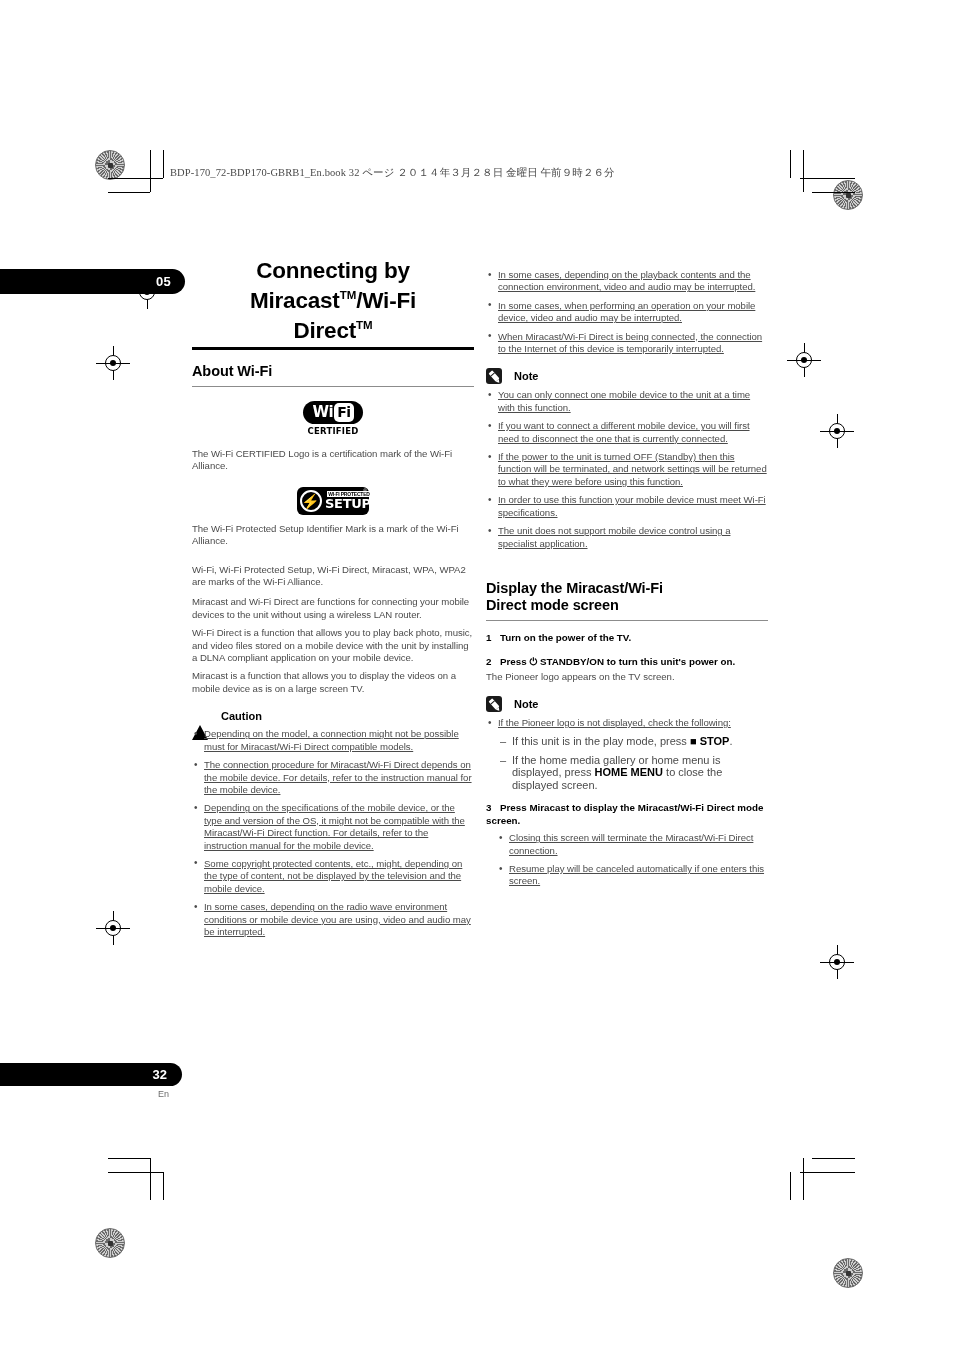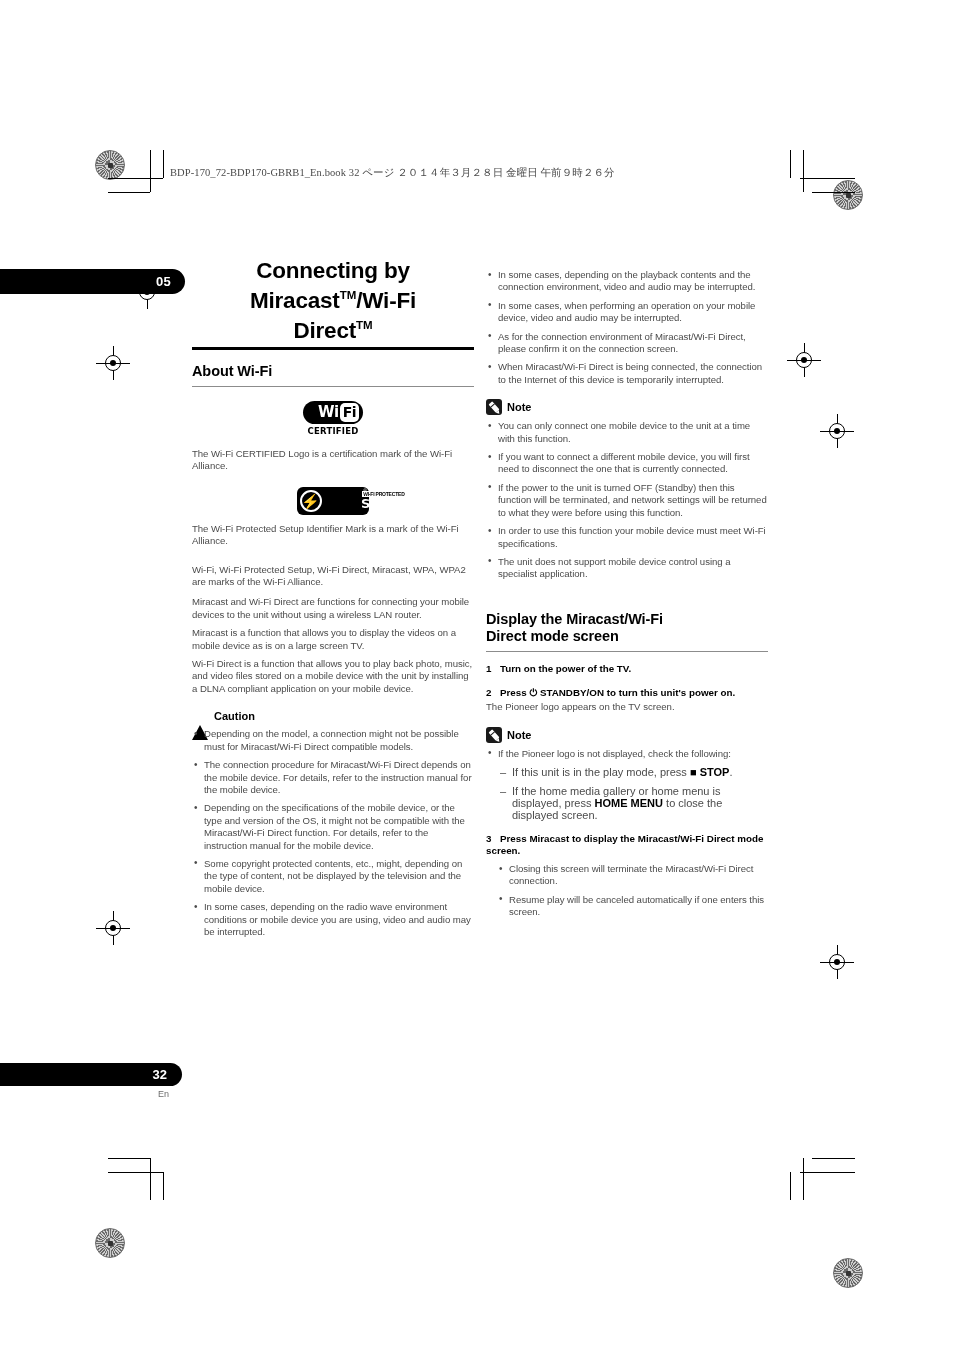--- a/index.html
+++ b/index.html
@@ -100,21 +100,21 @@
 
   
   .logo-row{ display:flex; justify-content:center; margin-top:14px; }
 
   .wifi-logo{
     width:60px; height:39px; display:flex; flex-direction:column;
     align-items:center;
   }
   .wifi-pill{
     width:60px; height:23px; background:#000; border-radius:11.5px;
-    display:flex; align-items:center; justify-content:flex-end; gap:1px;
+    display:flex; align-items:center; justify-content:center; gap:1px;
     padding:0 4px;
   }
   .wifi-wi{
     color:#fff; font-size:15px; font-weight:bold; line-height:1;
     font-family:"DejaVu Sans", sans-serif; letter-spacing:-.5px;
   }
   .wifi-fi{
     background:#fff; color:#000; font-size:14px; font-weight:bold;
     line-height:1; border-radius:5px; padding:2px 3px 3px 3px;
     font-family:"DejaVu Sans", sans-serif; letter-spacing:-.5px;
@@ -131,37 +131,37 @@
   }
   .wps-mark{
     width:22px; height:22px; border-radius:50%;
     border:2px solid #fff; position:relative; flex:none;
     overflow:hidden;
   }
   .wps-mark .bolt{
     position:absolute; left:50%; top:50%; transform:translate(-50%,-50%);
     color:#fff; font-size:15px; line-height:1;
   }
-  .wps-text{ display:flex; flex-direction:column; align-items:center;margin-left:36px; }
+  .wps-text{ display:flex; flex-direction:column; align-items:flex-end; }
   .wps-small{
     color:#fff; font-size:5px; font-weight:bold; letter-spacing:-.2px;
     background:#fff; color:#000; padding:0 1px; line-height:6px;
     white-space:nowrap;
   }
   .wps-setup{
     color:#fff; font-size:13px; font-weight:bold; line-height:13px;
     letter-spacing:-.3px; font-family:"DejaVu Sans", sans-serif;
   }
   .wps-logo .tm{
     position:absolute; right:2px; top:1px; color:#fff; font-size:5px;
   }
 
   
   .callout-head{
-    display:flex; align-items:center; gap:5px; margin-top:13px;
+    display:flex; align-items:center; gap:12px; margin-top:13px;
   }
   .callout-head .label{ font-size:11px; font-weight:bold; }
 
   .tri-icon{
     width:17px; height:15px; position:relative; flex:none;
   }
   .tri-icon .tri{
     width:0;height:0; border-left:8.5px solid transparent;
     border-right:8.5px solid transparent; border-bottom:15px solid #000;
   }
@@ -187,21 +187,21 @@
   .note-icon .pen::before{
     content:""; position:absolute; left:0; top:2.5px;
     width:5px; height:1px; background:#1a1a1a;
   }
 
   
   ul.bullets{ list-style:none; margin-top:5px; }
   ul.bullets > li{
     position:relative; padding-left:12px;
     font-size:9.6px; line-height:12.4px; color:#4b4b4b;
-    margin-top:6px; letter-spacing:-.05px;
+    margin-top:6px; letter-spacing:-.05px;text-decoration:underline;
   }
   ul.bullets > li:first-child{ margin-top:3px; }
   ul.bullets > li::before{
     content:"•"; position:absolute; left:2px; top:-0.5px;
     font-size:10px; color:#4b4b4b;
   }
   ul.bullets.indent{ margin-left:11px; }
 
   ul.dashes{ list-style:none; margin-left:14px; }
   ul.dashes > li{
@@ -314,22 +314,22 @@
       </div>
       <span class="tm">®</span>
     </div>
   </div>
 
   <p class="body">The Wi-Fi Protected Setup Identifier Mark is a mark of the Wi-Fi Alliance.</p>
   <p class="body" style="margin-top:16px;">Wi-Fi, Wi-Fi Protected Setup, Wi-Fi Direct, Miracast, WPA, WPA2 are marks of the Wi-Fi Alliance.</p>
 
 
   <p class="body">Miracast and Wi-Fi Direct are functions for connecting your mobile devices to the unit without using a wireless LAN router.</p>
+  <p class="body tight">Wi-Fi Direct is a function that allows you to play back photo, music, and video files stored on a mobile device with the unit by installing a DLNA compliant application on your mobile device.</p>
   <p class="body tight">Miracast is a function that allows you to display the videos on a mobile device as is on a large screen TV.</p>
-  <p class="body tight">Wi-Fi Direct is a function that allows you to play back photo, music, and video files stored on a mobile device with the unit by installing a DLNA compliant application on your mobile device.</p>
 
   <div class="callout-head">
     <span class="tri-icon">
       <span class="tri"></span><span class="bang">!</span>
     </span>
     <span class="label">Caution</span>
   </div>
 
   <ul class="bullets">
     <li>Depending on the model, a connection might not be possible must for Miracast/Wi-Fi Direct compatible models.</li>
@@ -338,21 +338,20 @@
     <li>Some copyright protected contents, etc., might, depending on the type of content, not be displayed by the television and the mobile device.</li>
     <li>In some cases, depending on the radio wave environment conditions or mobile device you are using, video and audio may be interrupted.</li>
   </ul>
 </div>
 
 <div class="col col-right">
 
   <ul class="bullets">
     <li>In some cases, depending on the playback contents and the connection environment, video and audio may be interrupted.</li>
     <li>In some cases, when performing an operation on your mobile device, video and audio may be interrupted.</li>
-    <li>As for the connection environment of Miracast/Wi-Fi Direct, please confirm it on the connection screen.</li>
     <li>When Miracast/Wi-Fi Direct is being connected, the connection to the Internet of this device is temporarily interrupted.</li>
   </ul>
 
   <div class="callout-head">
     <span class="note-icon">
         <span class="pen"></span>
       </span>
     <span class="label">Note</span>
   </div>
 

